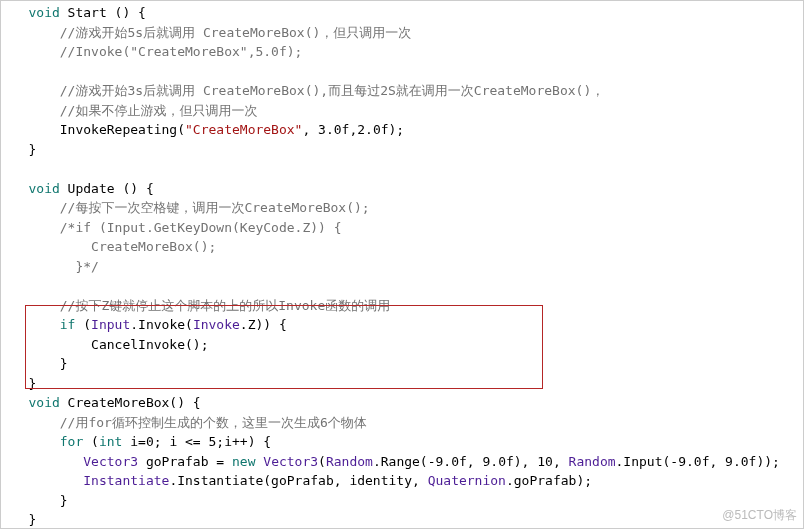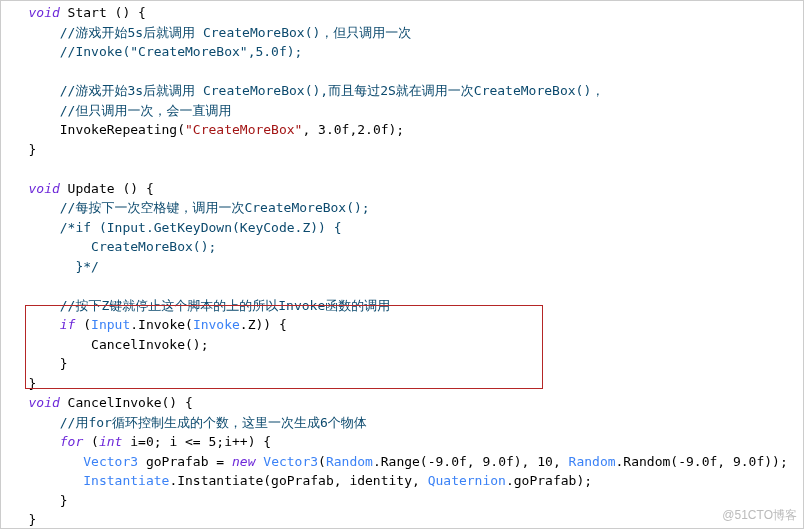--- a/index.html
+++ b/index.html
@@ -15,23 +15,23 @@
     overflow: hidden;
     border: 1px solid #ccc;
     box-sizing: border-box;
   }
   pre {
     margin: 0;
     padding: 2px 4px;
     white-space: pre;
     line-height: 1.5;
   }
-  .kw   { color: #6d28d9; font-style: italic; }    
-  .type { color: #3b82f6; }       
-  .cmt  { color: #0c4a6e; }    
+  .kw   { color: #0f766e; }    
+  .type { color: #4c1d95; }       
+  .cmt  { color: #737373; }    
   .str  { color: #a31515; }       
   .box {
     position: absolute;
     border: 1px solid #b52626;
     pointer-events: none;
   }
   .watermark {
     position: absolute;
     right: 6px;
     bottom: 4px;
@@ -41,39 +41,39 @@
   }
 </style>
 </head>
 <body>
 
 <pre>   <span class="kw">void</span><span> Start () {</span>
        <span class="cmt">//游戏开始5s后就调用 CreateMoreBox()，但只调用一次</span>
        <span class="cmt">//Invoke("CreateMoreBox",5.0f);</span>
 
        <span class="cmt">//游戏开始3s后就调用 CreateMoreBox(),而且每过2S就在调用一次CreateMoreBox()，</span>
-       <span class="cmt">//但只调用一次，会一直调用</span>
+       <span class="cmt">//如果不停止游戏，但只调用一次</span>
        <span>InvokeRepeating(</span><span class="str">"CreateMoreBox"</span><span>, 3.0f,2.0f);</span>
    <span>}</span>
 
    <span class="kw">void</span><span> Update () {</span>
        <span class="cmt">//每按下一次空格键，调用一次CreateMoreBox();</span>
        <span class="cmt">/*if (Input.GetKeyDown(KeyCode.Z)) {</span>
        <span class="cmt">    CreateMoreBox();</span>
        <span class="cmt">  }*/</span>
 
        <span class="cmt">//按下Z键就停止这个脚本的上的所以Invoke函数的调用</span>
        <span class="kw">if</span><span> (</span><span class="type">Input</span><span>.Invoke(</span><span class="type">Invoke</span><span>.Z)) {</span>
            <span>CancelInvoke();</span>
        <span>}</span>
    <span>}</span>
-   <span class="kw">void</span><span> CancelInvoke() {</span>
+   <span class="kw">void</span><span> CreateMoreBox() {</span>
        <span class="cmt">//用for循环控制生成的个数，这里一次生成6个物体</span>
        <span class="kw">for</span><span> (</span><span class="kw">int</span><span> i=0; i &lt;= 5;i++) {</span>
-          <span class="type">Vector3</span><span> goPrafab = </span><span class="kw">new</span><span> </span><span class="type">Vector3</span><span>(</span><span class="type">Random</span><span>.Range(-9.0f, 9.0f), 10, </span><span class="type">Random</span><span>.Random(-9.0f, 9.0f));</span>
+          <span class="type">Vector3</span><span> goPrafab = </span><span class="kw">new</span><span> </span><span class="type">Vector3</span><span>(</span><span class="type">Random</span><span>.Range(-9.0f, 9.0f), 10, </span><span class="type">Random</span><span>.Input(-9.0f, 9.0f));</span>
           <span class="type">Instantiate</span><span>.Instantiate(goPrafab, identity, </span><span class="type">Quaternion</span><span>.goPrafab);</span>
        <span>}</span>
    <span>}</span>
 </pre>
 
 <div class="box" style="left:24px; top:304px; width:516px; height:82px;"></div>
 
 <div class="watermark">@51CTO博客</div>
 
 </body></html>

